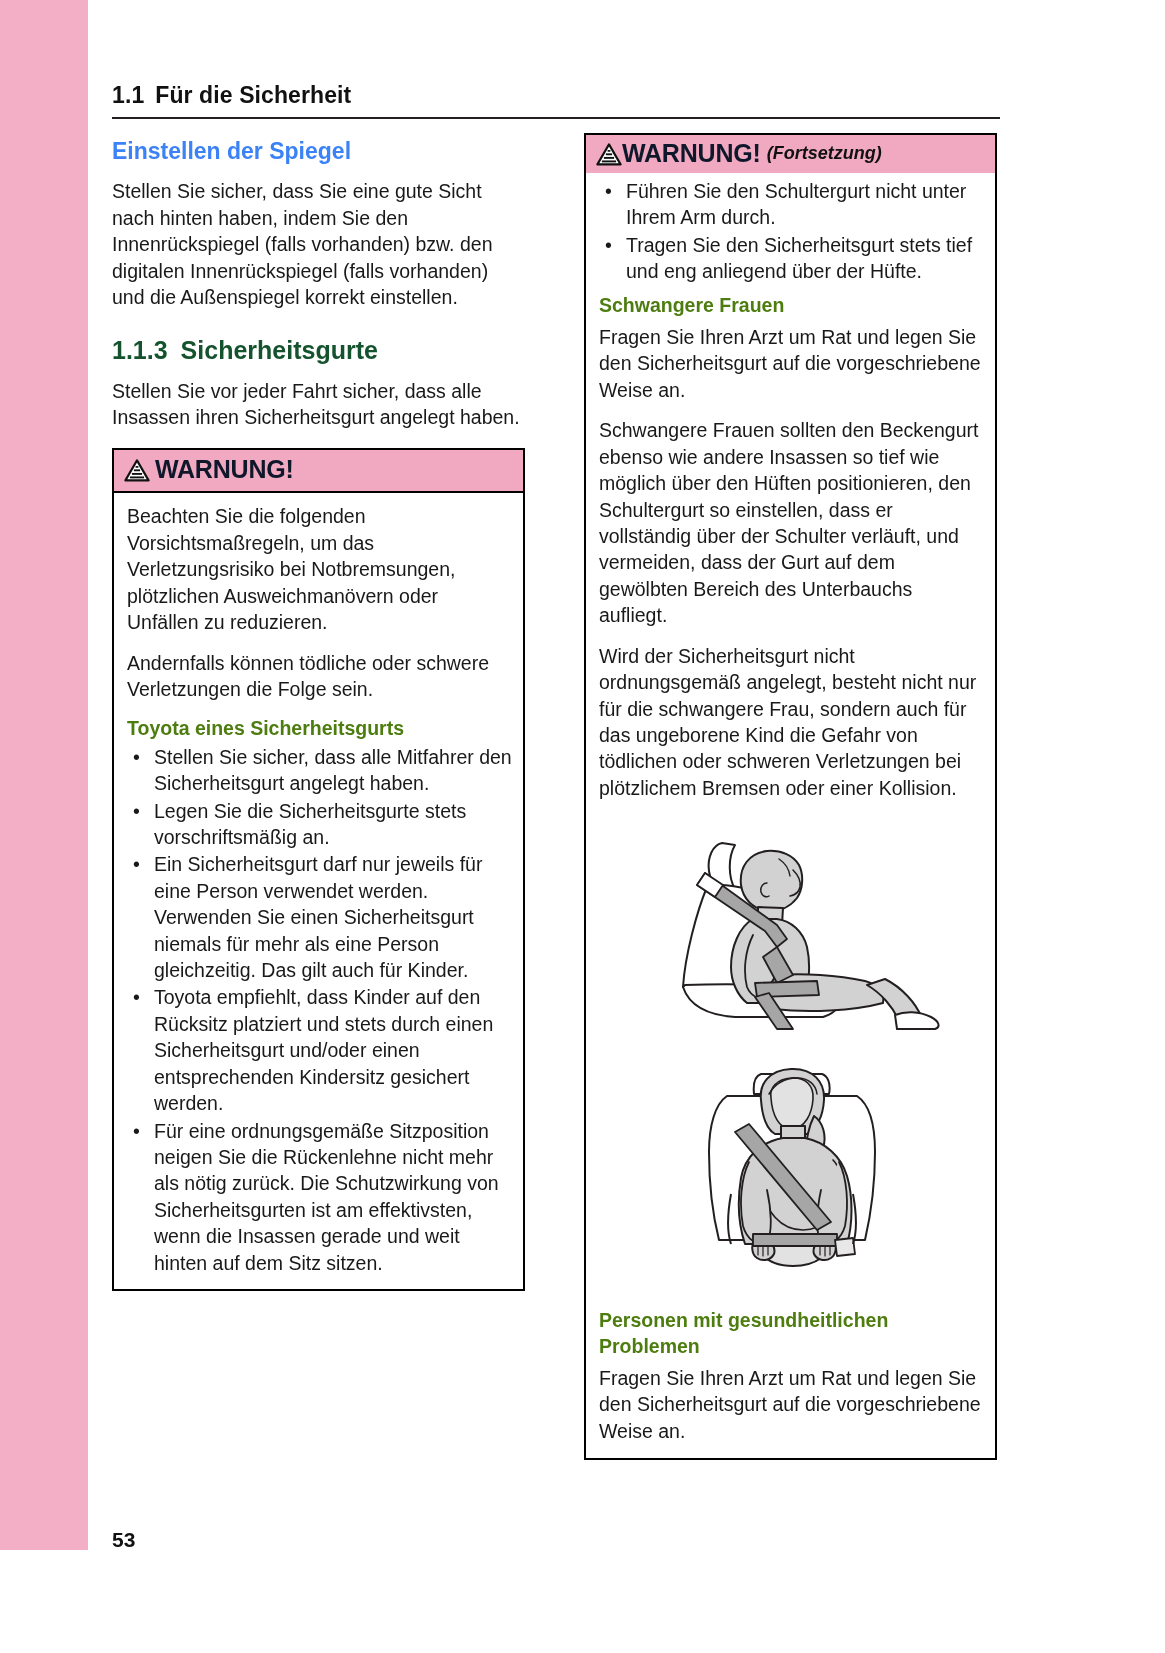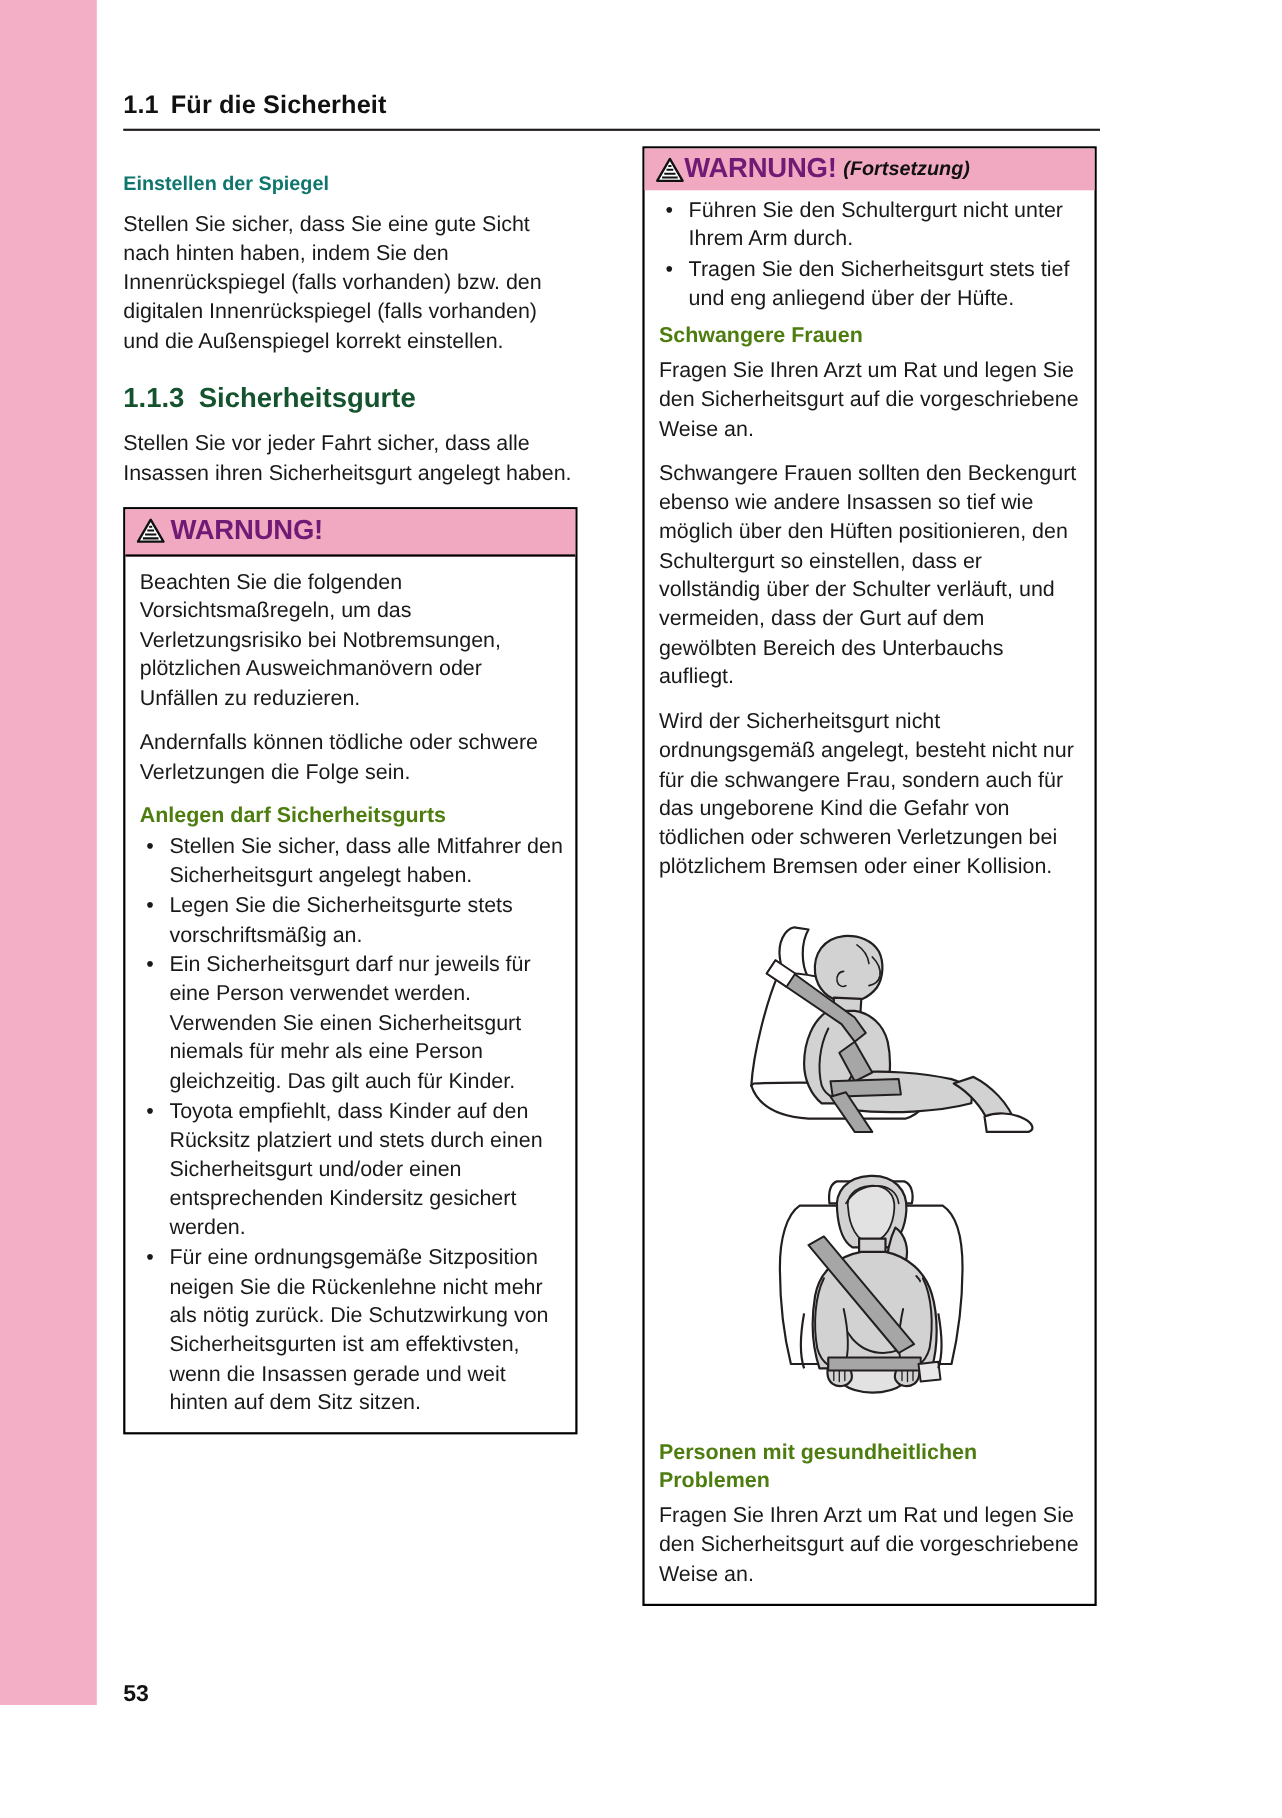--- a/index.html
+++ b/index.html
@@ -64,25 +64,25 @@
     width: 413px;
   }
   .col-right {
     position: absolute;
     left: 472px;
     top: 133px;
     width: 413px;
   }
 
   h3.sub-head {
-    font-size: 18px;
-    font-weight: bold;
-    margin: 23px 0 12px 0;
+    font-size: 23px;
+    font-weight: bold;
+    margin: 4px 0 12px 0;
     line-height: 1.28;
-    color: #0f766e;
+    color: #3b82f6;
   }
   h2.num-head {
     font-size: 25px;
     font-weight: bold;
     margin: 24px 0 13px 0;
     line-height: 1.2;
     color: #14532d;
   }
   h2.num-head .n { margin-right: 13px; }
 
@@ -107,21 +107,21 @@
     display: flex;
     align-items: center;
     gap: 5px;
     white-space: nowrap;
   }
   .warn-icon { flex: 0 0 auto; display: block; margin-top: 1px; }
   .warn-word {
     font-size: 25px;
     font-weight: bold;
     letter-spacing: -0.2px;
-    color: #701a75;
+    color: #0f172a;
   }
   .warn-cont {
     font-size: 18px;
     font-weight: bold;
     font-style: italic;
     color: #111;
     margin-left: 6px;
   }
   .warnbox .warn-body {
     padding: 10px 11px 12px 13px;
@@ -224,21 +224,21 @@
             <path d="M7.9 14.9 H18.1" stroke="#111" stroke-width="1.9"></path>
             <path d="M5.9 18.4 H20.1" stroke="#111" stroke-width="1.9"></path>
             <path d="M11.6 7.9 H14.4" stroke="#111" stroke-width="1.7"></path>
           </svg>
         </span>
         <span class="warn-word">WARNUNG!</span>
       </div>
       <div class="warn-body">
         <p class="body">Beachten Sie die folgenden Vorsichtsmaßregeln, um das Verletzungsrisiko bei Notbremsungen, plötzlichen Ausweichmanövern oder Unfällen zu reduzieren.</p>
         <p class="body">Andernfalls können tödliche oder schwere Verletzungen die Folge sein.</p>
-        <h4 class="inline-head">Anlegen darf Sicherheitsgurts</h4>
+        <h4 class="inline-head">Toyota eines Sicherheitsgurts</h4>
         <ul class="blist">
           <li><span class="dot">•</span><span>Stellen Sie sicher, dass alle Mitfahrer den Sicherheitsgurt angelegt haben.</span></li>
           <li><span class="dot">•</span><span>Legen Sie die Sicherheitsgurte stets vorschriftsmäßig an.</span></li>
           <li><span class="dot">•</span><span>Ein Sicherheitsgurt darf nur jeweils für eine Person verwendet werden. Verwenden Sie einen Sicherheitsgurt niemals für mehr als eine Person gleichzeitig. Das gilt auch für Kinder.</span></li>
           <li><span class="dot">•</span><span>Toyota empfiehlt, dass Kinder auf den Rücksitz platziert und stets durch einen Sicherheitsgurt und/oder einen entsprechenden Kindersitz gesichert werden.</span></li>
           <li><span class="dot">•</span><span>Für eine ordnungsgemäße Sitzposition neigen Sie die Rückenlehne nicht mehr als nötig zurück. Die Schutzwirkung von Sicherheitsgurten ist am effektivsten, wenn die Insassen gerade und weit hinten auf dem Sitz sitzen.</span></li>
         </ul>
       </div>
     </div>
   </div>

